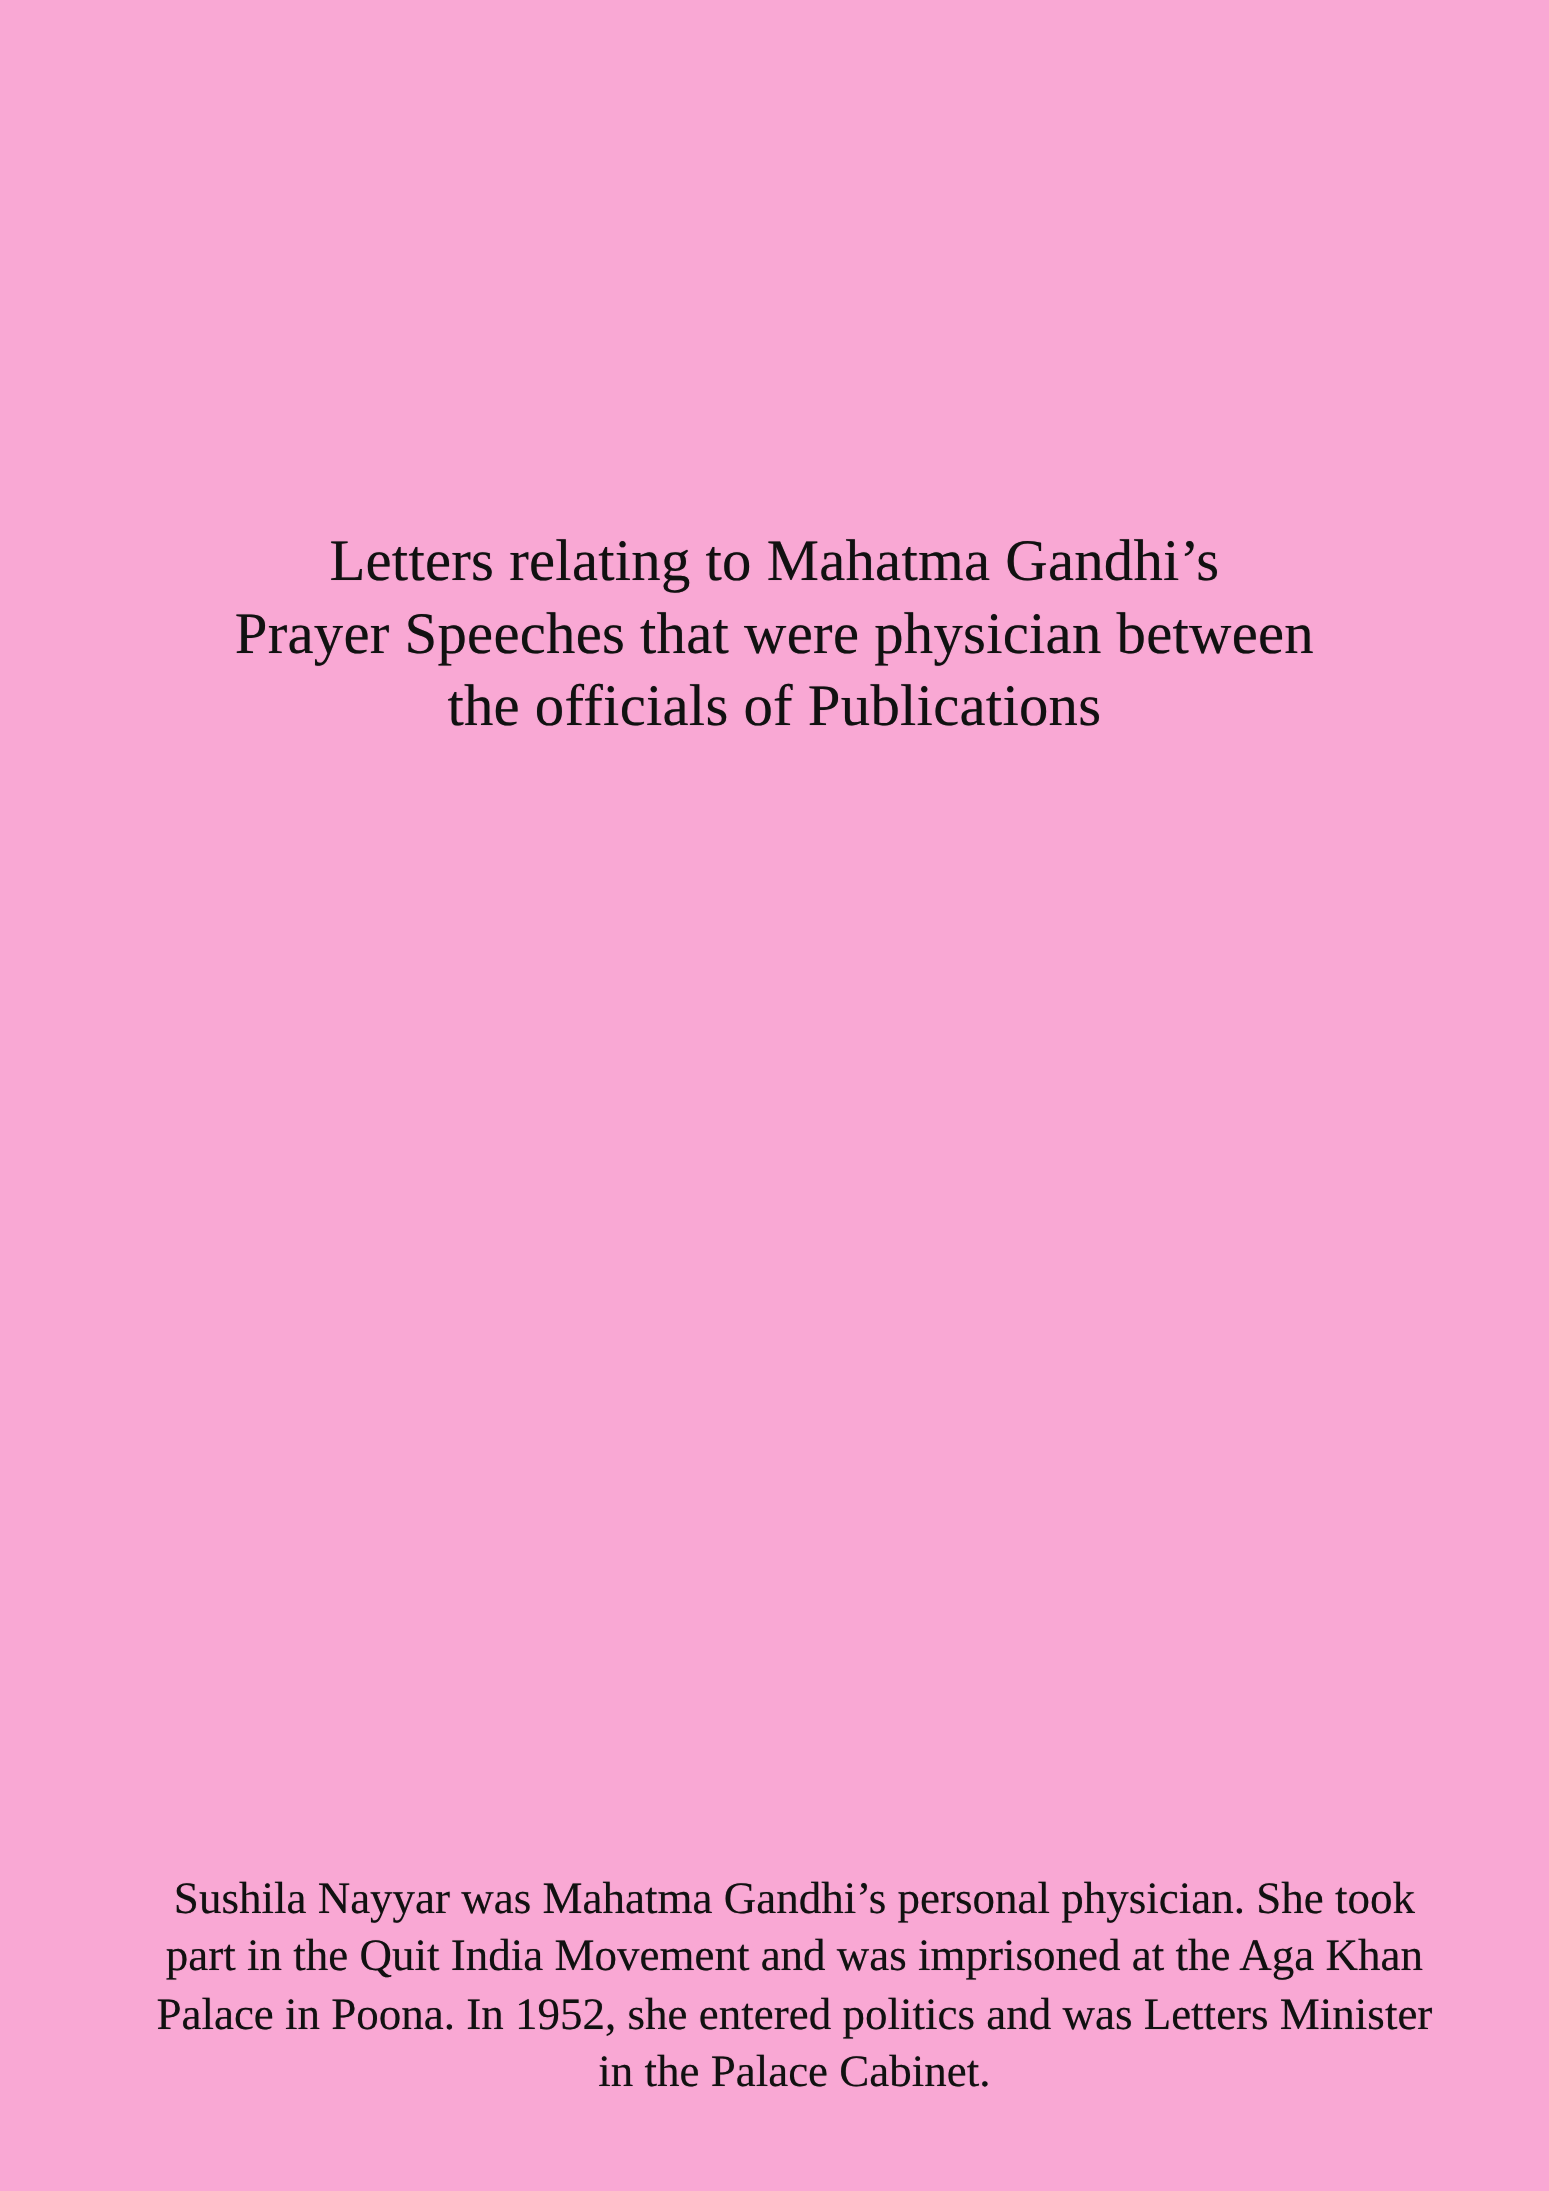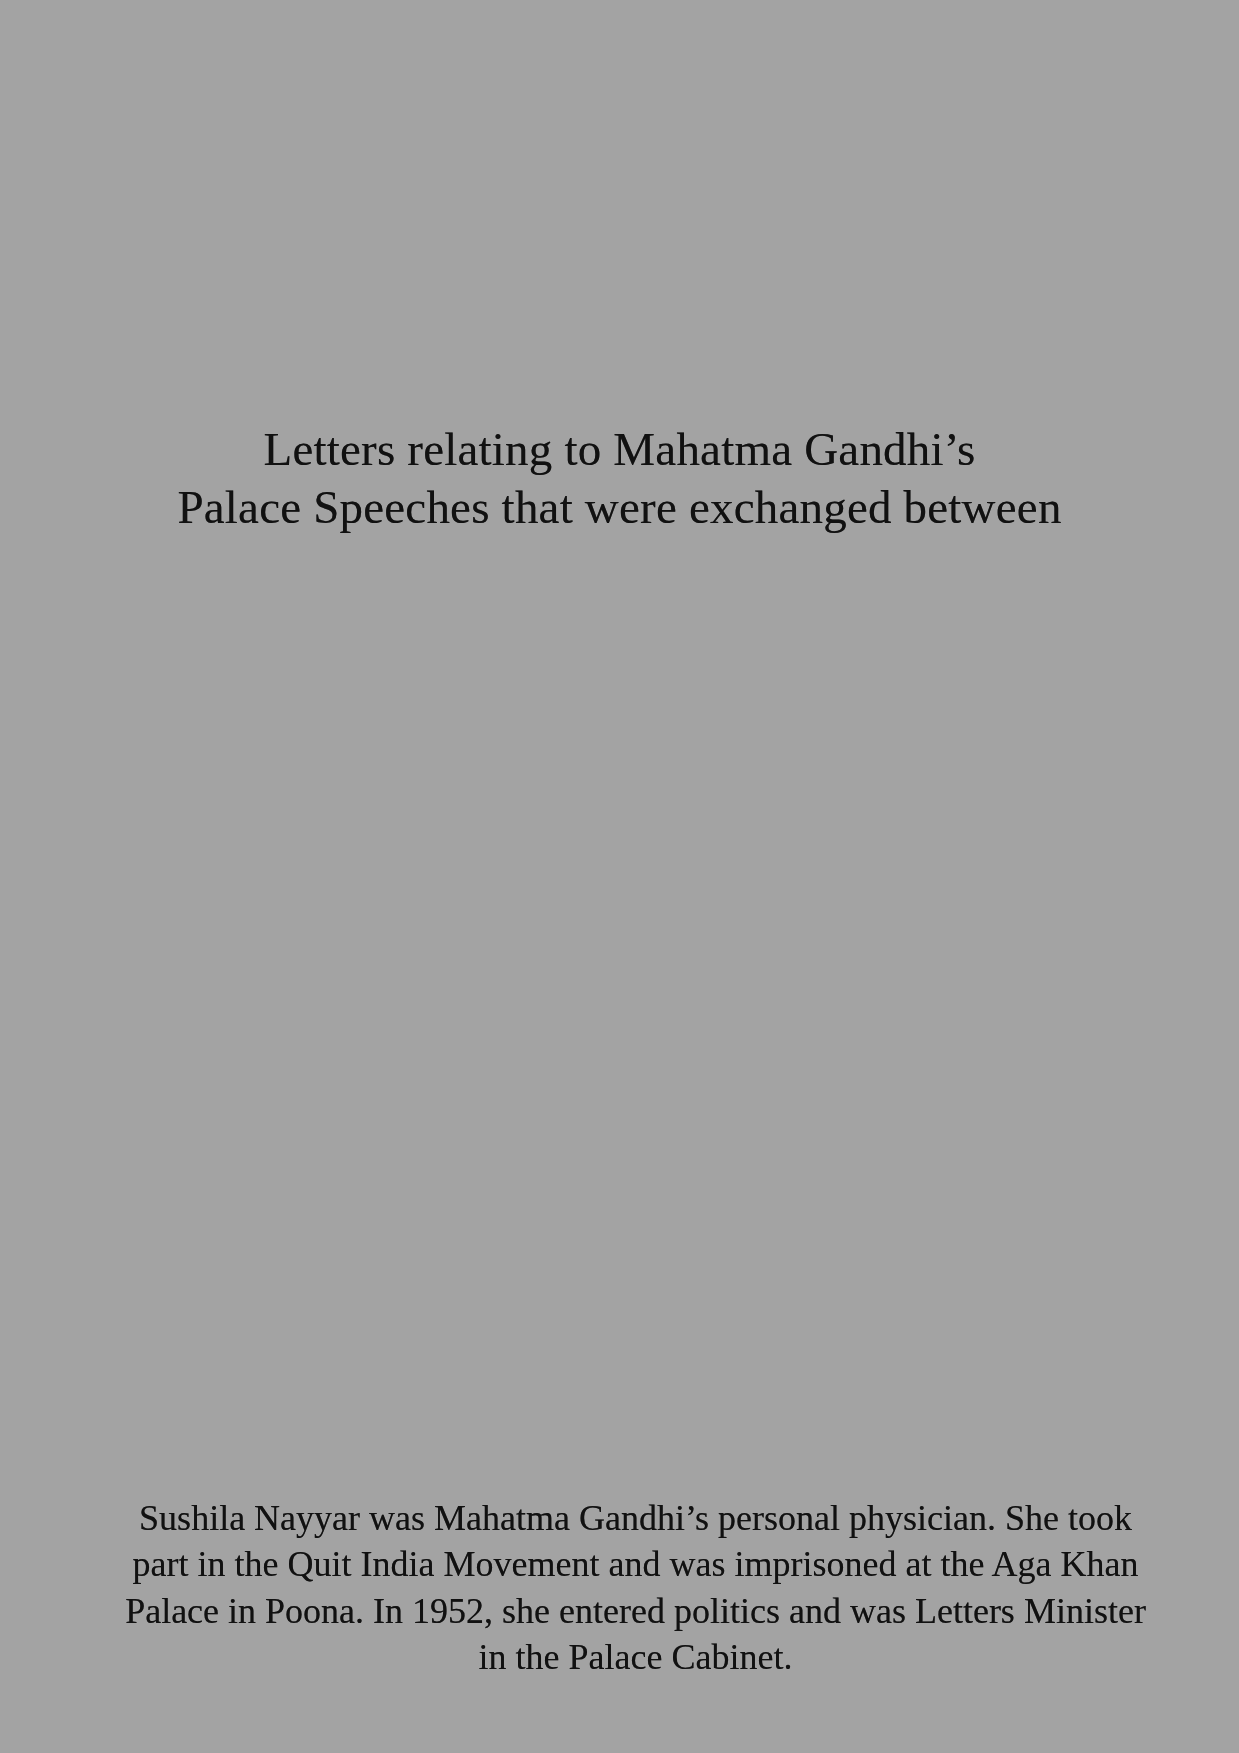--- a/index.html
+++ b/index.html
@@ -4,21 +4,21 @@
 <style>
   html, body {
     margin: 0;
     padding: 0;
     background: #ffffff;
   }
   .page {
     position: relative;
     width: 1239px;
     height: 1753px;
-    background: #a3a3a3;
+    background: #f9a8d4;
     overflow: hidden;
     color: #111111;
     font-family: "Liberation Serif", "DejaVu Serif", serif;
   }
   .title-block {
     position: absolute;
     top: 420px;
     left: 0;
     width: 100%;
     margin: 0;
@@ -48,21 +48,22 @@
     text-shadow: 0 0 0.6px rgba(17, 17, 17, 0.55);
   }
 </style>
 </head>
 <body>
 
 <div class="page">
 
   <h1 class="title-block scanned">
     <span class="line">Letters relating to Mahatma Gandhi’s</span>
-    <span class="line">Palace Speeches that were exchanged between</span>
+    <span class="line">Prayer Speeches that were physician between</span>
+    <span class="line">the officials of Publications</span>
   </h1>
 
   <p class="note-block scanned">
     <span class="line">Sushila Nayyar was Mahatma Gandhi’s personal physician. She took</span>
     <span class="line">part in the Quit India Movement and was imprisoned at the Aga Khan</span>
     <span class="line">Palace in Poona. In 1952, she entered politics and was Letters Minister</span>
     <span class="line">in the Palace Cabinet.</span>
   </p>
 
 </div>

